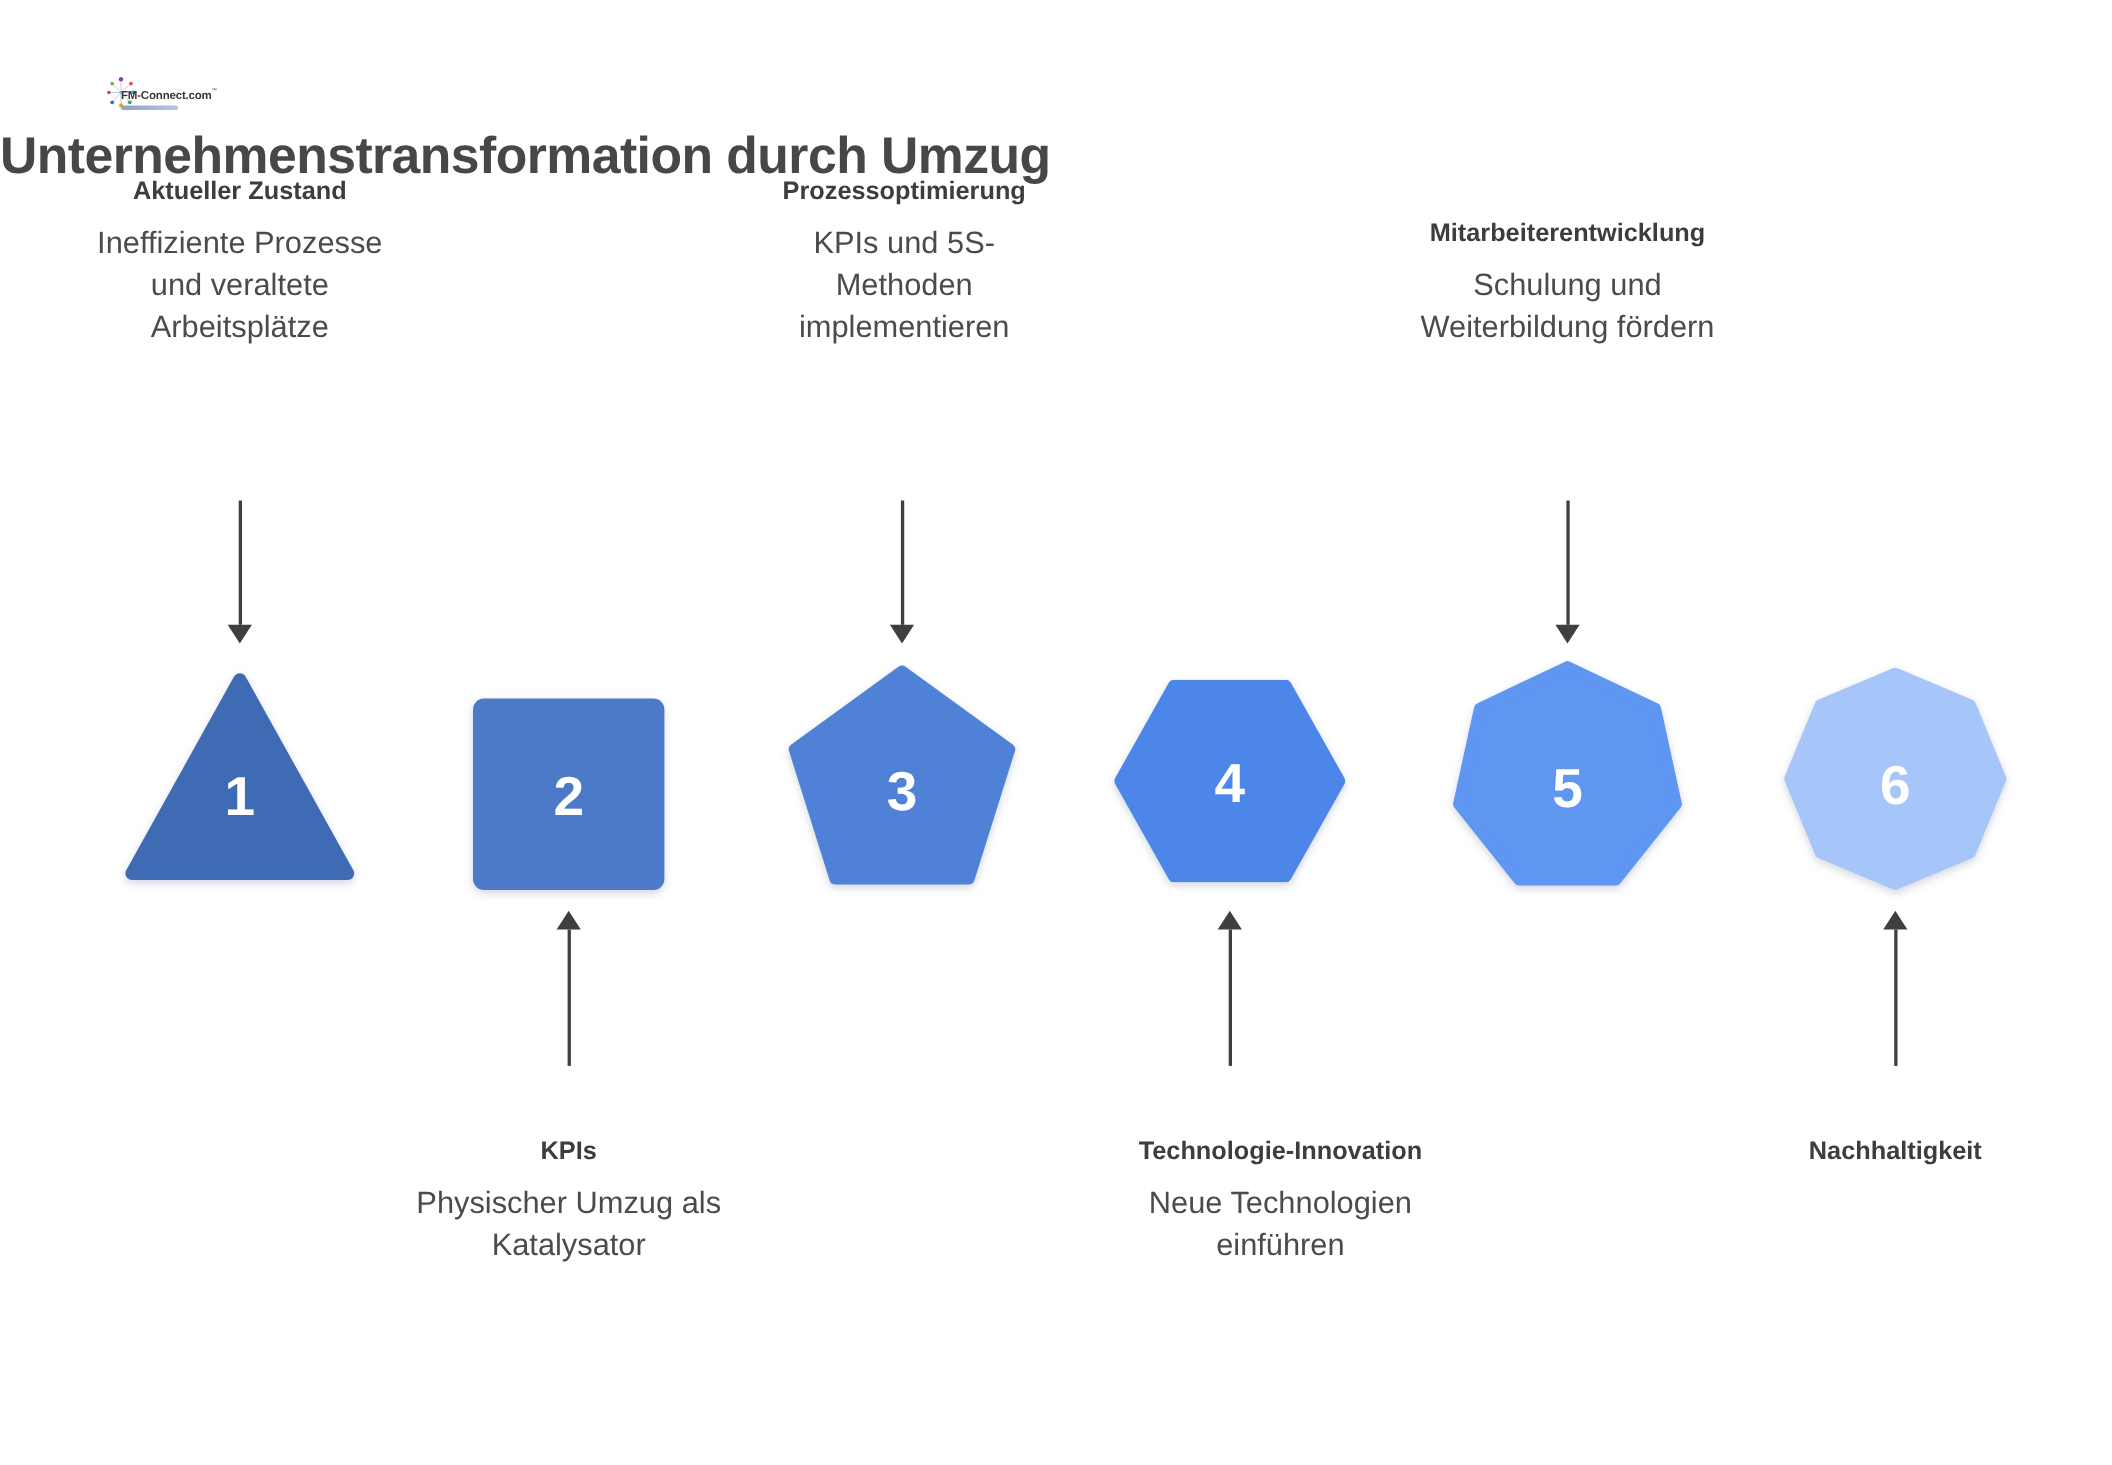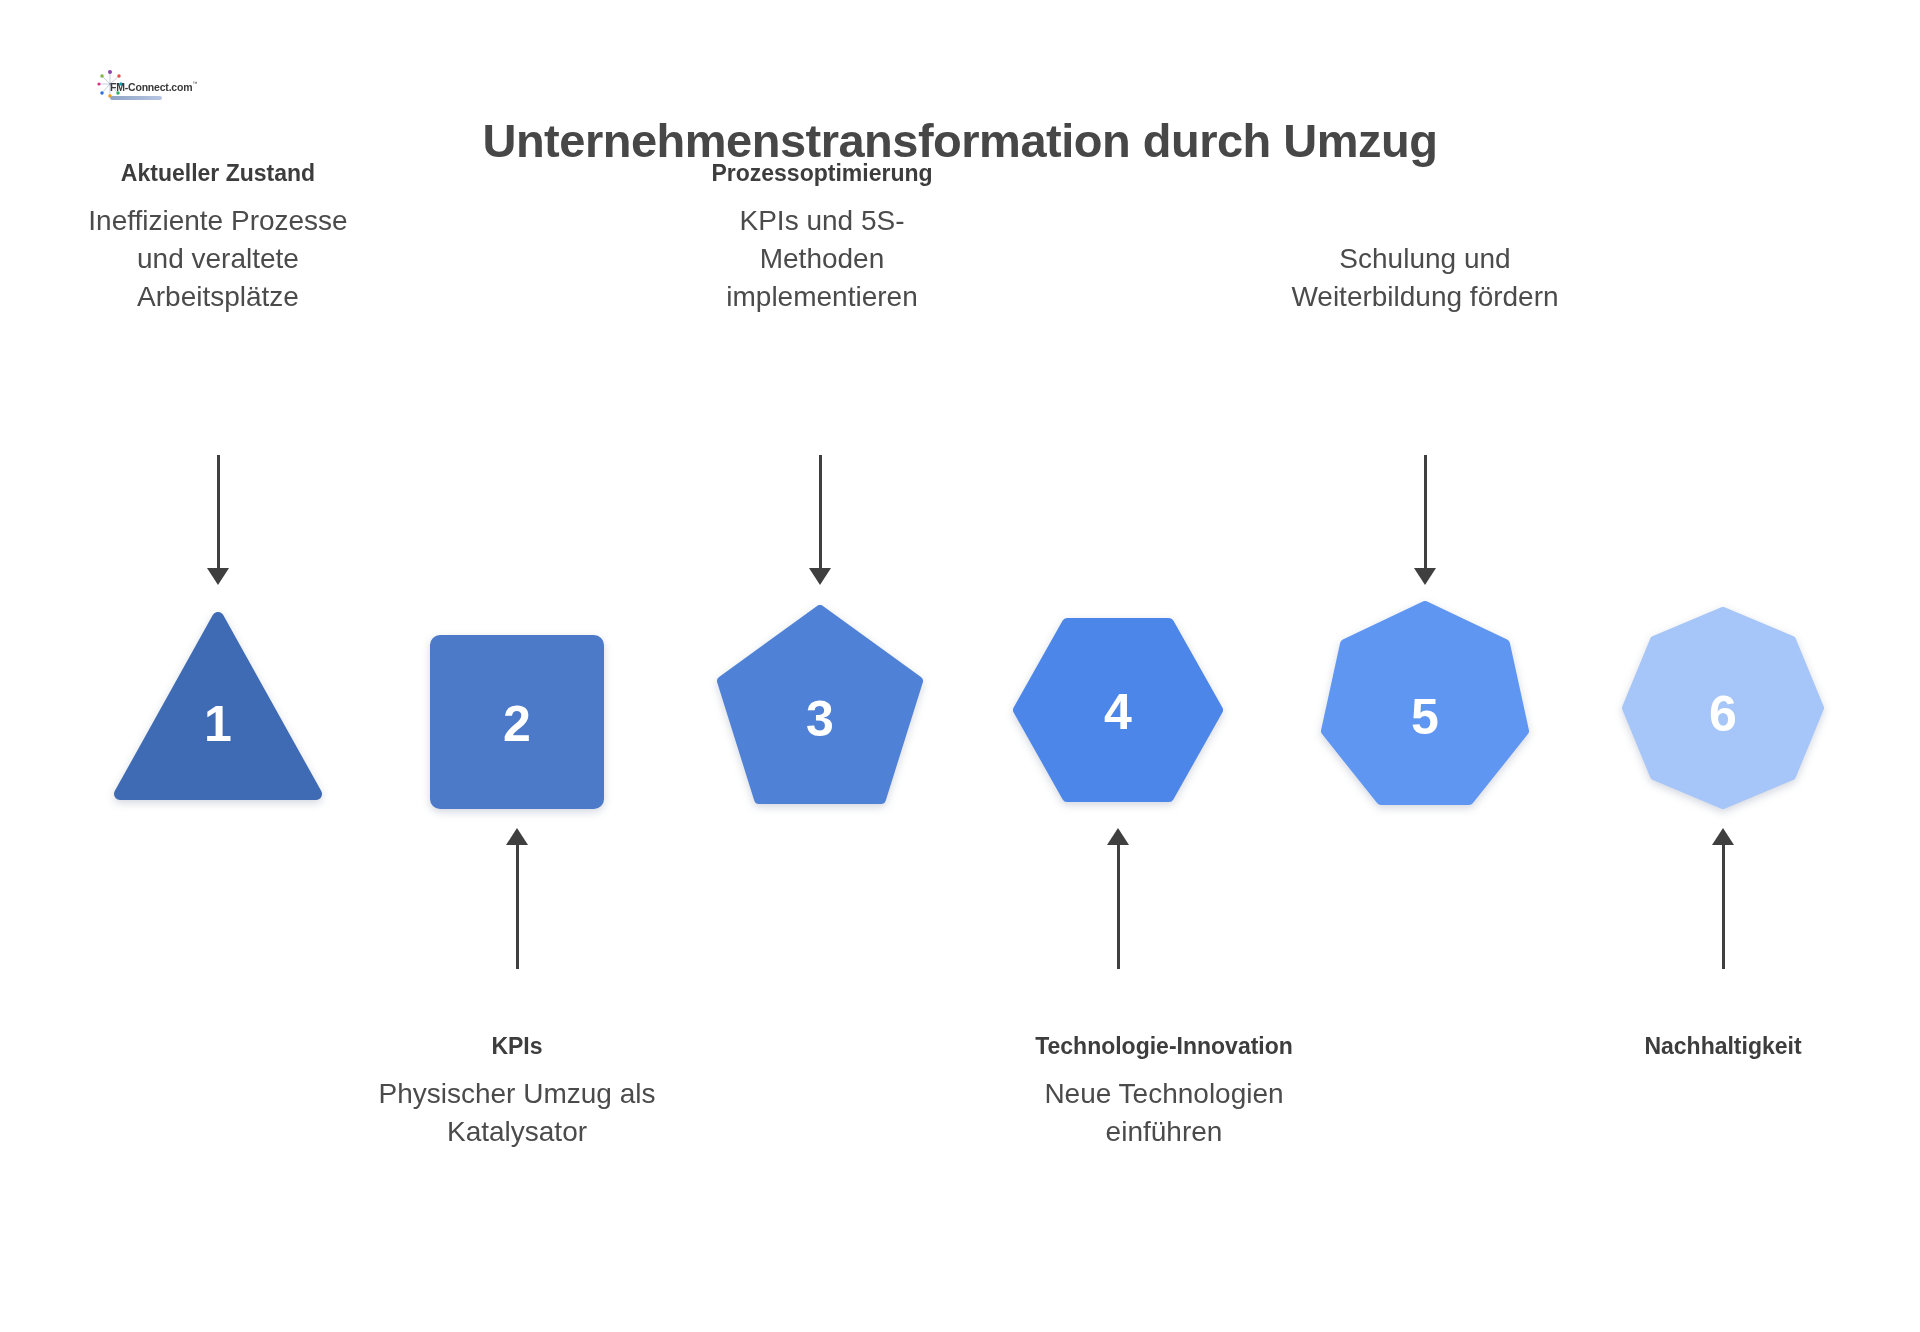--- a/index.html
+++ b/index.html
@@ -12,21 +12,21 @@
   .logo{position:absolute;left:98px;top:70px;width:90px;height:34px;}
   .logo-burst{position:absolute;left:-2px;top:-1px;}
   .logo-textwrap{position:absolute;left:12px;top:7px;white-space:nowrap;}
   .logo-text{font-size:10.5px;font-weight:bold;color:#3a3a3a;letter-spacing:-0.2px;}
   .logo-tm{font-size:5px;vertical-align:super;color:#3a3a3a;}
   .logo-tagline-bar{margin-top:1px;width:52px;height:3.5px;border-radius:2px;
     background:linear-gradient(90deg,#8fa3c6,#b7c6e2);}
 
   
   .page-title{
-    position:absolute;left:0;right:0;top:82px;text-align:center;
+    position:absolute;left:0;right:0;top:82px;text-align:left;
     font-size:47px;font-weight:bold;color:#474747;letter-spacing:-0.5px;
   }
 
   
   .label-block{position:absolute;text-align:center;}
   .label-block h3{margin:0 0 14px 0;font-size:23px;line-height:1.25;font-weight:bold;color:#3d3d3d;}
   .label-block p{margin:0 auto;font-size:28px;line-height:1.36;color:#4b4b4b;}
   .lb-top{bottom:1016px;}
   .lb-bottom{top:1032px;}
 
@@ -141,20 +141,21 @@
   <div class="arrow up" style="left:1106px;top:828px;">
     <div class="head-up"></div>
     <div class="shaft"></div>
   </div>
   <div class="label-block lb-bottom" style="left:984px;width:360px;">
     <h3>Technologie-Innovation</h3>
     <p style="max-width:300px;">Neue Technologien einführen</p>
   </div>
 
   <div class="label-block lb-top" style="left:1245px;width:360px;">
+    <h3>Mitarbeiterentwicklung</h3>
     <p style="max-width:330px;">Schulung und Weiterbildung fördern</p>
   </div>
   <div class="arrow down" style="left:1413px;top:455px;">
     <div class="shaft"></div>
     <div class="head-down"></div>
   </div>
   <div class="shape" style="left:1315px;top:600px;width:220px;height:210px;">
     <svg width="220" height="210" viewBox="0 0 220 210">
       <polygon points="110,6 190,44 209,131 154,200 66,200 11,131 30,44" stroke-width="10" stroke-linejoin="round" fill="#5E96F2" stroke="#5E96F2"></polygon>
     </svg>

